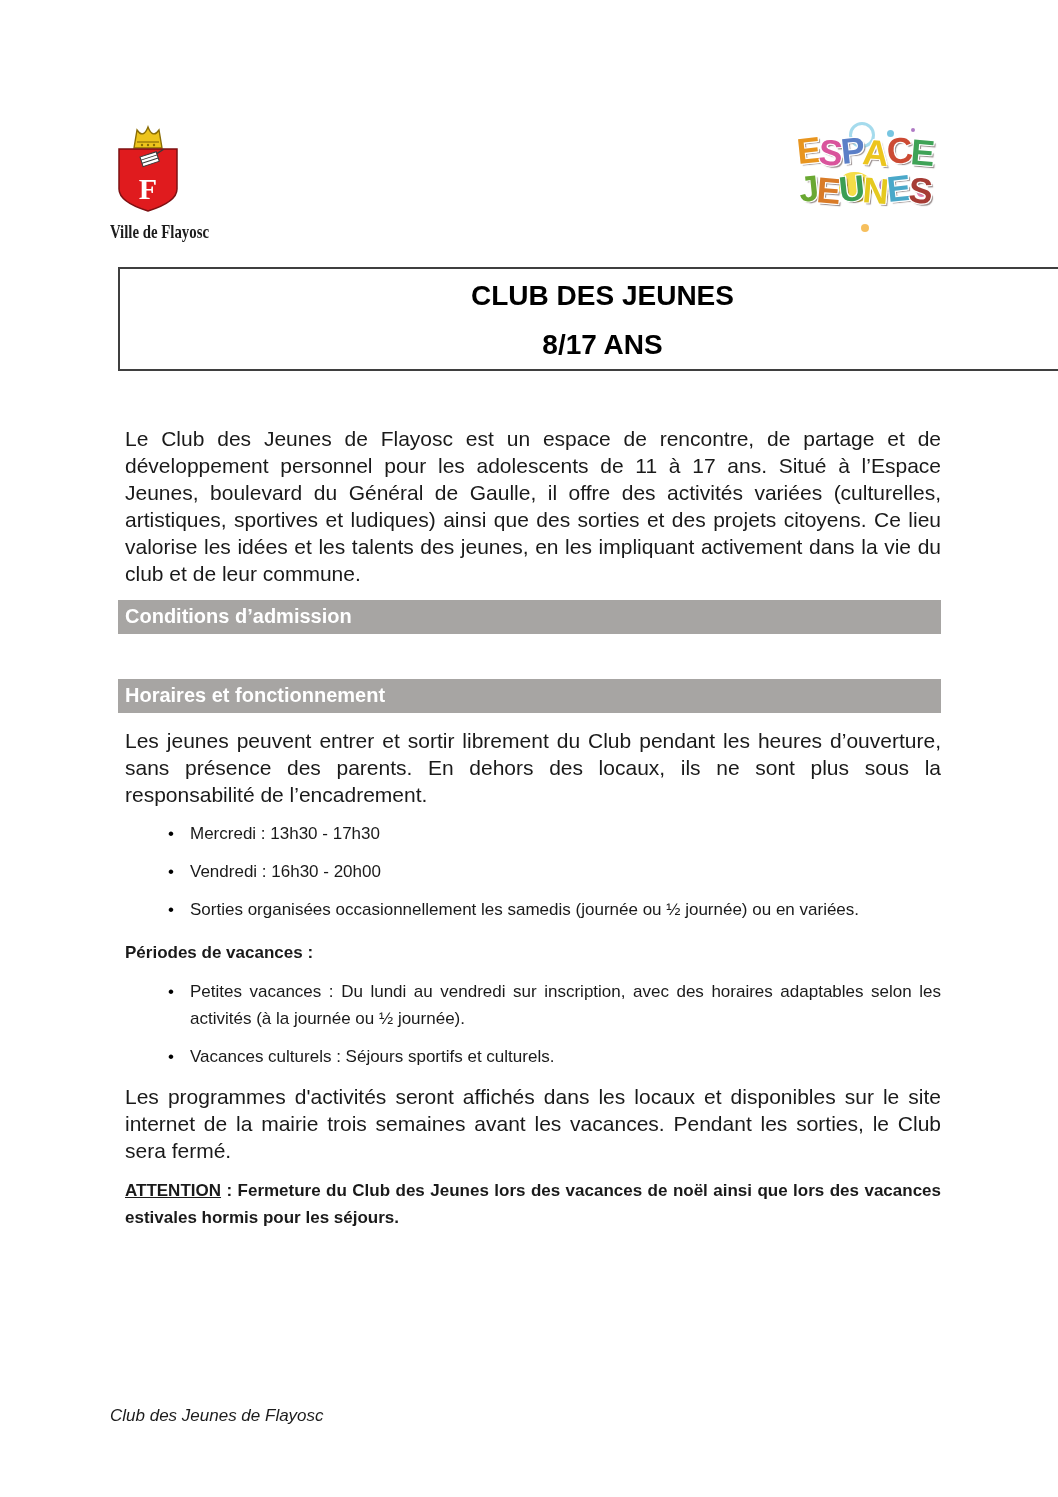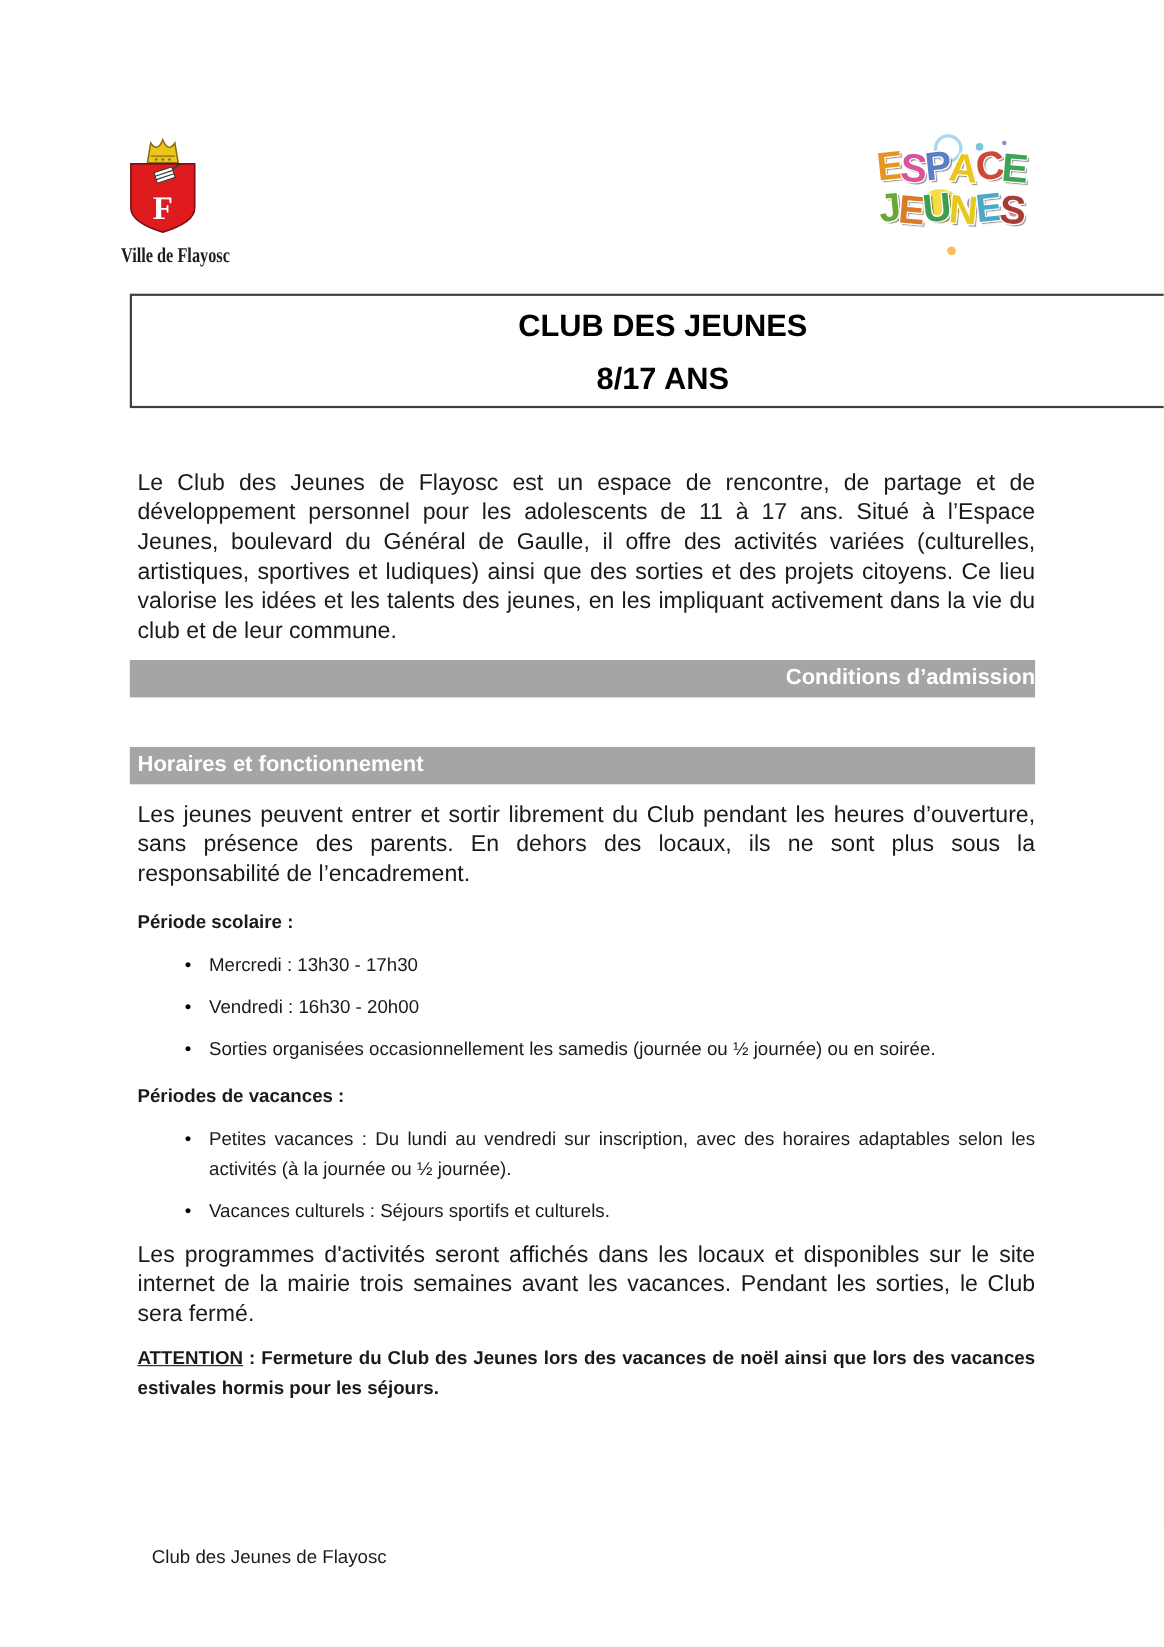--- a/index.html
+++ b/index.html
@@ -56,21 +56,21 @@
   p.body { font-size:21px; line-height:27px; text-align:justify; }
   .intro { margin-top:54px; }
   .contact { margin-top:11px; font-style:italic; }
 
   .banner {
     width:823px; margin-left:-7px; height:34px;
     background:#a7a5a3; color:#ffffff;
     font-weight:bold; font-size:20px; line-height:33px;
     padding-left:7px;
   }
-  .banner.admission { margin-top:13px;text-align:right; }
+  .banner.admission { margin-top:13px; }
   .banner.horaires  { margin-top:45px; }
 
   .admission-body { margin-top:14px; }
   .horaires-body  { margin-top:14px; }
 
   .list-heading { margin-top:17px; font-weight:bold; font-size:17px; line-height:27px; }
   .list-heading.vacances { margin-top:16px; }
 
   ul.bullets { list-style:none; margin-top:12px; }
   ul.bullets li {
@@ -81,22 +81,22 @@
   ul.bullets li::before {
     content:"\2022"; position:absolute; left:43px; top:0;
     font-size:17px; line-height:27px; color:#000;
   }
 
   .programmes { margin-top:13px; }
   .attention  { margin-top:13px; font-size:17px; line-height:27px; text-align:justify; font-weight:bold; }
   .attention .attention-label { text-decoration:underline; }
 
   .footer {
-    position:absolute; left:138px; top:1406px;
-    font-size:17px; color:#1c1c1c;
+    position:absolute; left:110px; top:1406px;
+    font-size:17px; color:#1c1c1c;font-style:italic;
   }
 </style>
 </head>
 <body>
 
 <div class="page">
 
   <div class="logo-ville">
     <svg class="crown" width="44" height="26" viewBox="0 0 44 26">
       <path d="M8,24 L36,24 L33,6 C29,12 25,11 22,3 C19,11 15,12 11,6 Z" fill="#edc41c" stroke="#8a6d05" stroke-width="1.4"></path>
@@ -145,26 +145,25 @@
     <p class="body intro">Le Club des Jeunes de Flayosc est un espace de rencontre, de partage et de développement personnel pour les adolescents de 11 à 17 ans. Situé à l’Espace Jeunes, boulevard du Général de Gaulle, il offre des activités variées (culturelles, artistiques, sportives et ludiques) ainsi que des sorties et des projets citoyens. Ce lieu valorise les idées et les talents des jeunes, en les impliquant activement dans la vie du club et de leur commune.</p>
 
 
     <div class="banner admission">Conditions d’admission</div>
 
 
     <div class="banner horaires">Horaires et fonctionnement</div>
 
     <p class="body horaires-body">Les jeunes peuvent entrer et sortir librement du Club pendant les heures d’ouverture, sans présence des parents. En dehors des locaux, ils ne sont plus sous la responsabilité de l’encadrement.</p>
 
-    <div class="list-heading">Période scolaire :</div>
 
     <ul class="bullets">
       <li>Mercredi : 13h30 - 17h30</li>
       <li>Vendredi : 16h30 - 20h00</li>
-      <li>Sorties organisées occasionnellement les samedis (journée ou ½ journée) ou en soirée.</li>
+      <li>Sorties organisées occasionnellement les samedis (journée ou ½ journée) ou en variées.</li>
     </ul>
 
     <div class="list-heading vacances">Périodes de vacances :</div>
 
     <ul class="bullets">
       <li>Petites vacances : Du lundi au vendredi sur inscription, avec des horaires adaptables selon les activités (à la journée ou ½ journée).</li>
       <li>Vacances culturels : Séjours sportifs et culturels.</li>
     </ul>
 
     <p class="body programmes">Les programmes d'activités seront affichés dans les locaux et disponibles sur le site internet de la mairie trois semaines avant les vacances. Pendant les sorties, le Club sera fermé.</p>

